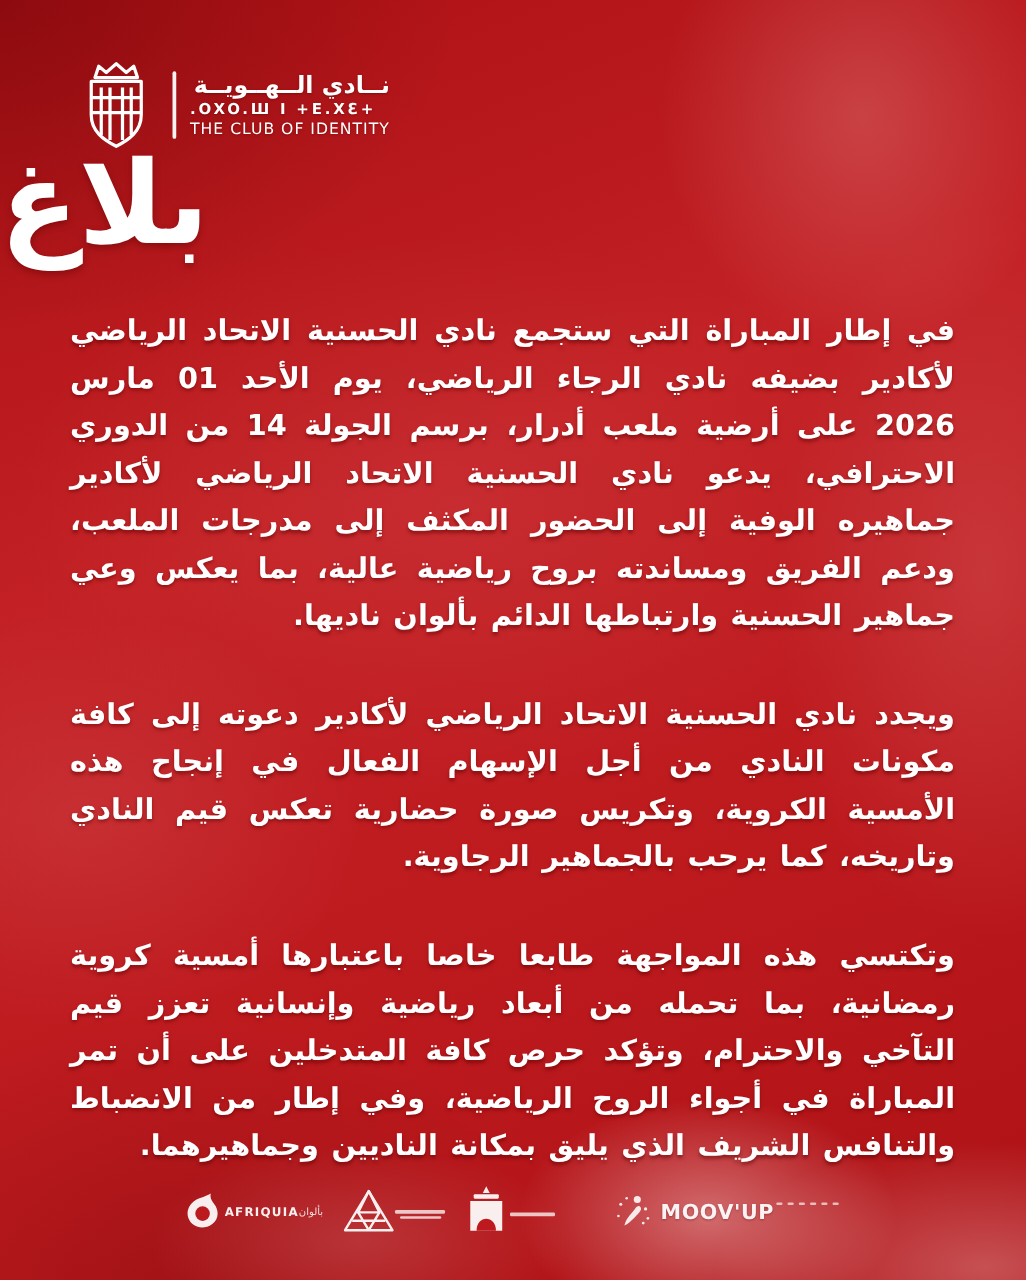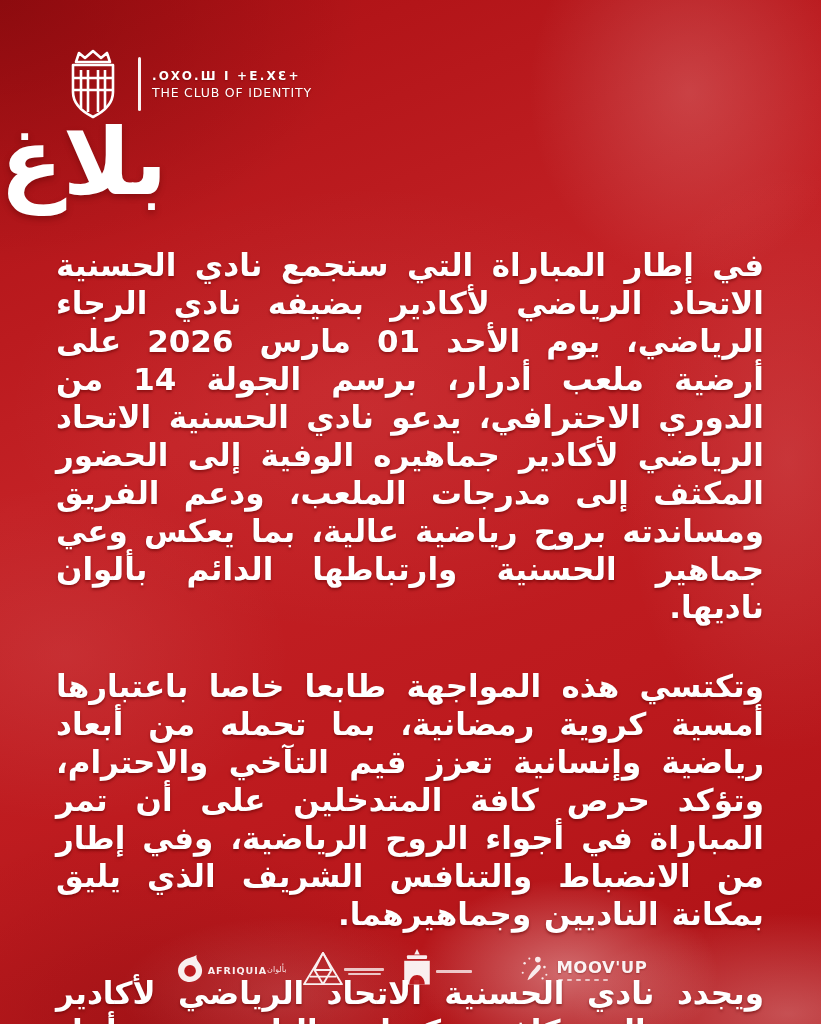--- a/index.html
+++ b/index.html
@@ -53,21 +53,21 @@
     font-size:92px;font-weight:bold;line-height:1.2;
     text-shadow:0 3px 6px rgba(90,0,0,.45);
   }
   
   .body-text{
     position:absolute;top:246px;left:56px;right:57px;
     direction:rtl;
   }
   .body-text p{
     margin:0;
-    font-size:31px;font-weight:bold;line-height:38px;
+    font-size:23px;font-weight:bold;line-height:38px;
     text-align:justify;
     word-spacing:2px;
     text-shadow:0 2px 3px rgba(95,0,0,.55);
   }
   .body-text p + p{margin-top:41px;}
   
   .sponsors{
     position:absolute;left:0;right:0;bottom:34px;
     display:flex;justify-content:center;align-items:center;
     opacity:.93;
@@ -76,21 +76,21 @@
   .sponsor svg{display:block;}
   .sp-afriquia{margin-right:16px;}
   .sp-afriquia .sp-label{font-size:9.5px;font-weight:bold;letter-spacing:1px;margin-top:2px;}
   .sp-afriquia .sp-label-ar{font-size:8px;margin-top:1px;opacity:.9;}
   .sp-region{margin-right:14px;}
   .sp-arch{margin-right:46px;}
   .cap-bars{display:flex;flex-direction:column;align-items:center;margin-top:3px;}
   .cap-bar{height:2.5px;background:#fff;opacity:.8;border-radius:1px;margin-top:2px;}
   .cap-bar.w1{width:40px;} .cap-bar.w2{width:33px;} .cap-bar.w3{width:36px;}
   .sp-moovup{flex-direction:row;align-items:center;}
-  .moov-text-wrap{display:flex;flex-direction:column;align-items:flex-start;margin-left:4px;}
+  .moov-text-wrap{display:flex;flex-direction:row;align-items:flex-start;margin-left:4px;}
   .moov-label{font-size:16.5px;font-weight:bold;letter-spacing:.5px;
     text-shadow:0 1px 2px rgba(90,0,0,.4);}
   .moov-dots{display:flex;margin-top:2px;margin-left:2px;}
   .moov-dots span{width:5px;height:2px;background:#fff;opacity:.7;margin-right:4px;border-radius:1px;}
 </style>
 </head>
 <body>
 
 <div class="page">
 
@@ -107,31 +107,32 @@
           <path d="M27 22 V64"></path>
           <path d="M37 22 V64"></path>
           <path d="M44 22 V60"></path>
           <path d="M12 30 H52"></path>
           <path d="M12 42 H52"></path>
         </g>
       </svg>
     </div>
     <div class="hdr-divider"></div>
     <div class="mottos">
+      <div class="arabic-motto">نــادي الــهــويــة</div>
       <div class="tifinagh-motto">.OXO.Ш I +E.XƐ+</div>
       <div class="english-motto">THE CLUB OF IDENTITY</div>
     </div>
   </header>
 
   <h1 class="title">بلاغ</h1>
 
   <main class="body-text" dir="rtl">
     <p>في إطار المباراة التي ستجمع نادي الحسنية الاتحاد الرياضي لأكادير بضيفه نادي الرجاء الرياضي، يوم الأحد 01 مارس 2026 على أرضية ملعب أدرار، برسم الجولة 14 من الدوري الاحترافي، يدعو نادي الحسنية الاتحاد الرياضي لأكادير جماهيره الوفية إلى الحضور المكثف إلى مدرجات الملعب، ودعم الفريق ومساندته بروح رياضية عالية، بما يعكس وعي جماهير الحسنية وارتباطها الدائم بألوان ناديها.</p>
+    <p>ويجدد نادي الحسنية الاتحاد الرياضي لأكادير دعوته إلى كافة مكونات النادي من أجل الإسهام الفعال في إنجاح هذه الأمسية الكروية، وتكريس صورة حضارية تعكس قيم النادي وتاريخه، كما يرحب بالجماهير الرجاوية.</p>
     <p>وتكتسي هذه المواجهة طابعا خاصا باعتبارها أمسية كروية رمضانية، بما تحمله من أبعاد رياضية وإنسانية تعزز قيم التآخي والاحترام، وتؤكد حرص كافة المتدخلين على أن تمر المباراة في أجواء الروح الرياضية، وفي إطار من الانضباط والتنافس الشريف الذي يليق بمكانة الناديين وجماهيرهما.</p>
-    <p>ويجدد نادي الحسنية الاتحاد الرياضي لأكادير دعوته إلى كافة مكونات النادي من أجل الإسهام الفعال في إنجاح هذه الأمسية الكروية، وتكريس صورة حضارية تعكس قيم النادي وتاريخه، كما يرحب بالجماهير الرجاوية.</p>
   </main>
 
   <footer class="sponsors">
 
     <div class="sponsor sp-afriquia">
       <span>
         <svg width="34" height="32" viewBox="0 0 36 34" aria-hidden="true">
           <path fill="#fff" d="M24 2 C23 6 25 8 27 11 C31 16 31 24 25 28
                    C18 33 8 31 5 23 C2 15 8 7 17 5 C20 4 22 3 24 2 Z"></path>
           <circle cx="17" cy="19" r="6.2" fill="#bd1a1e"></circle>

